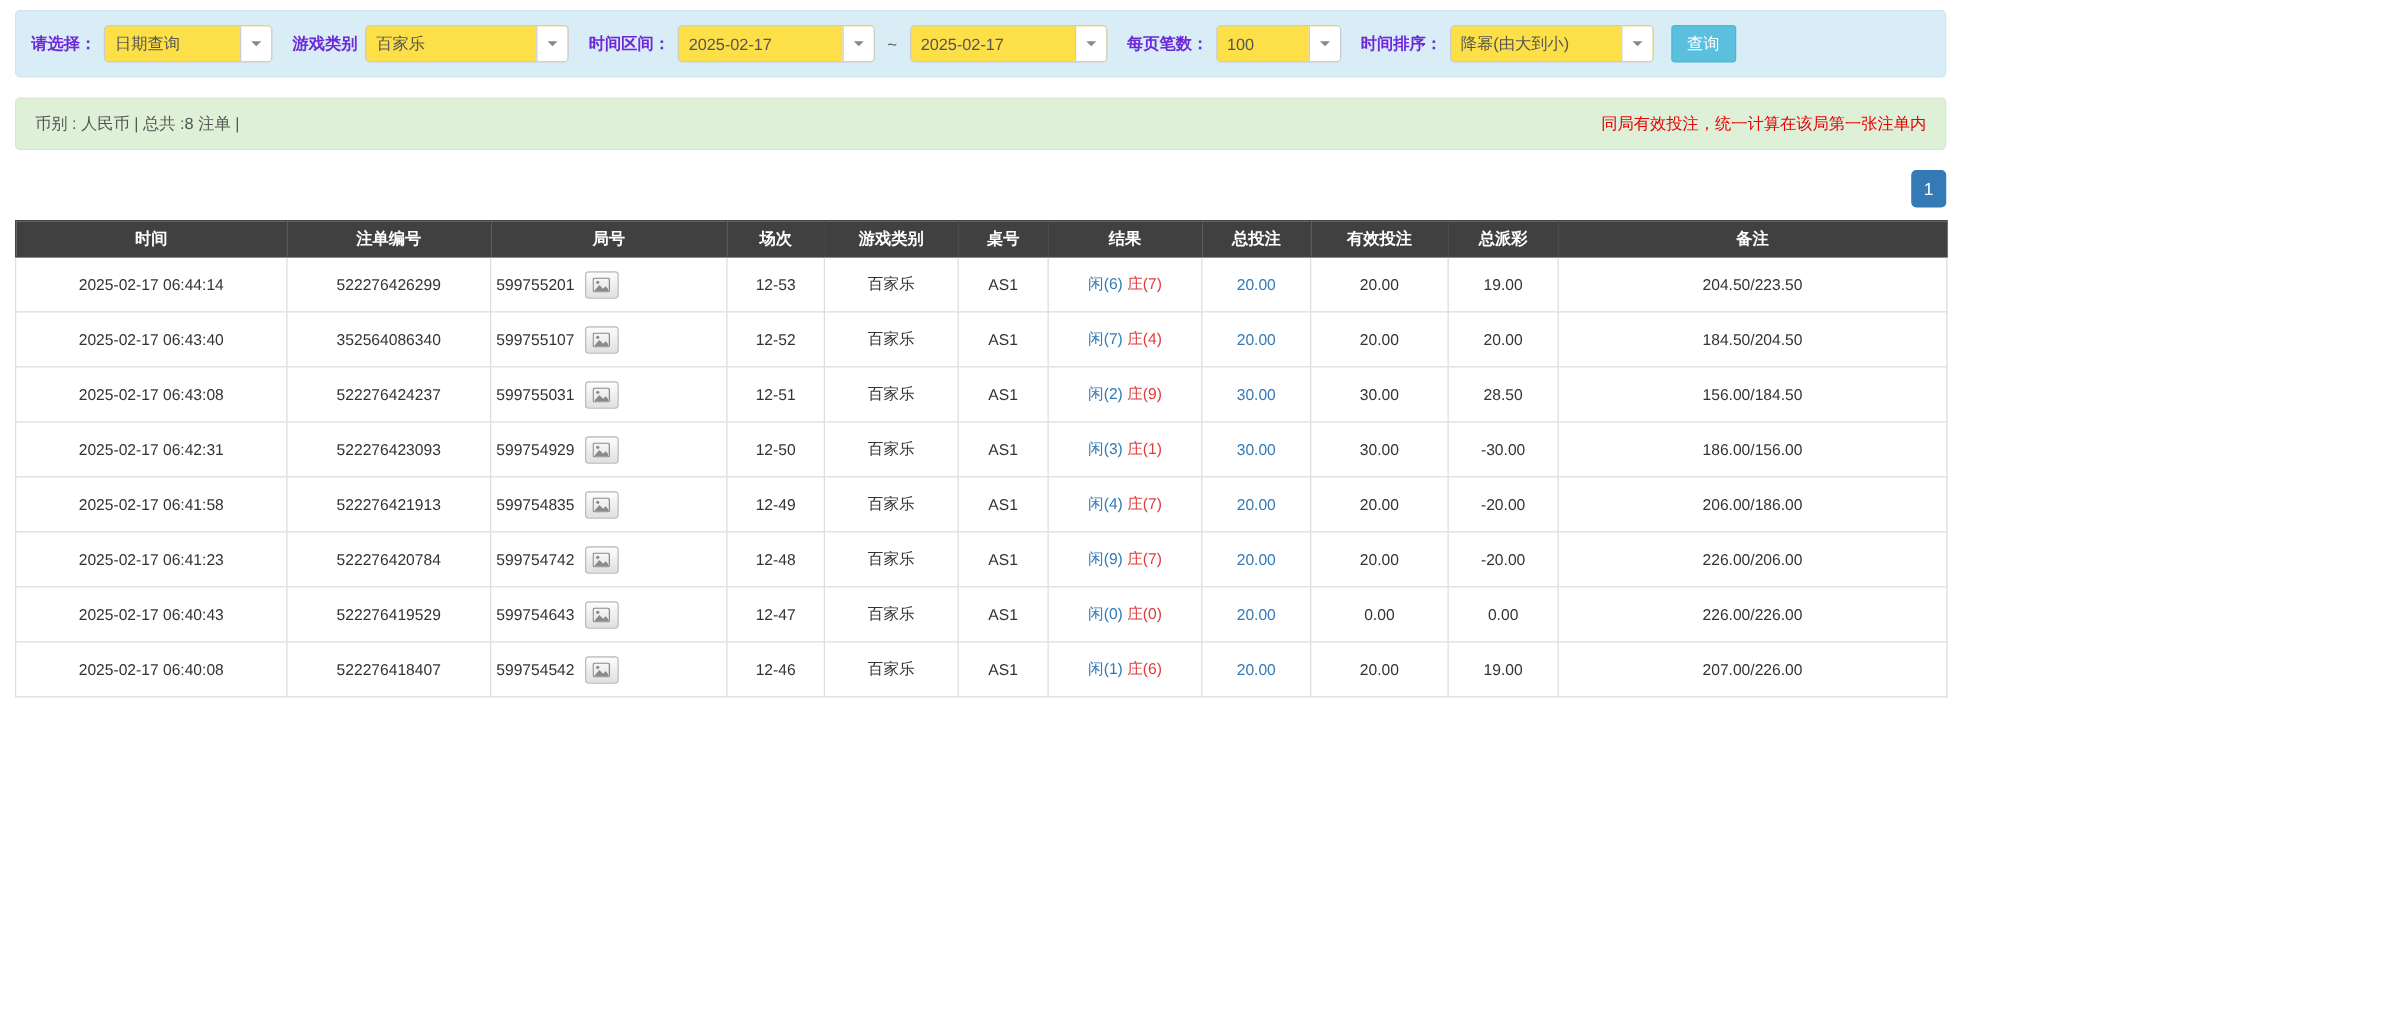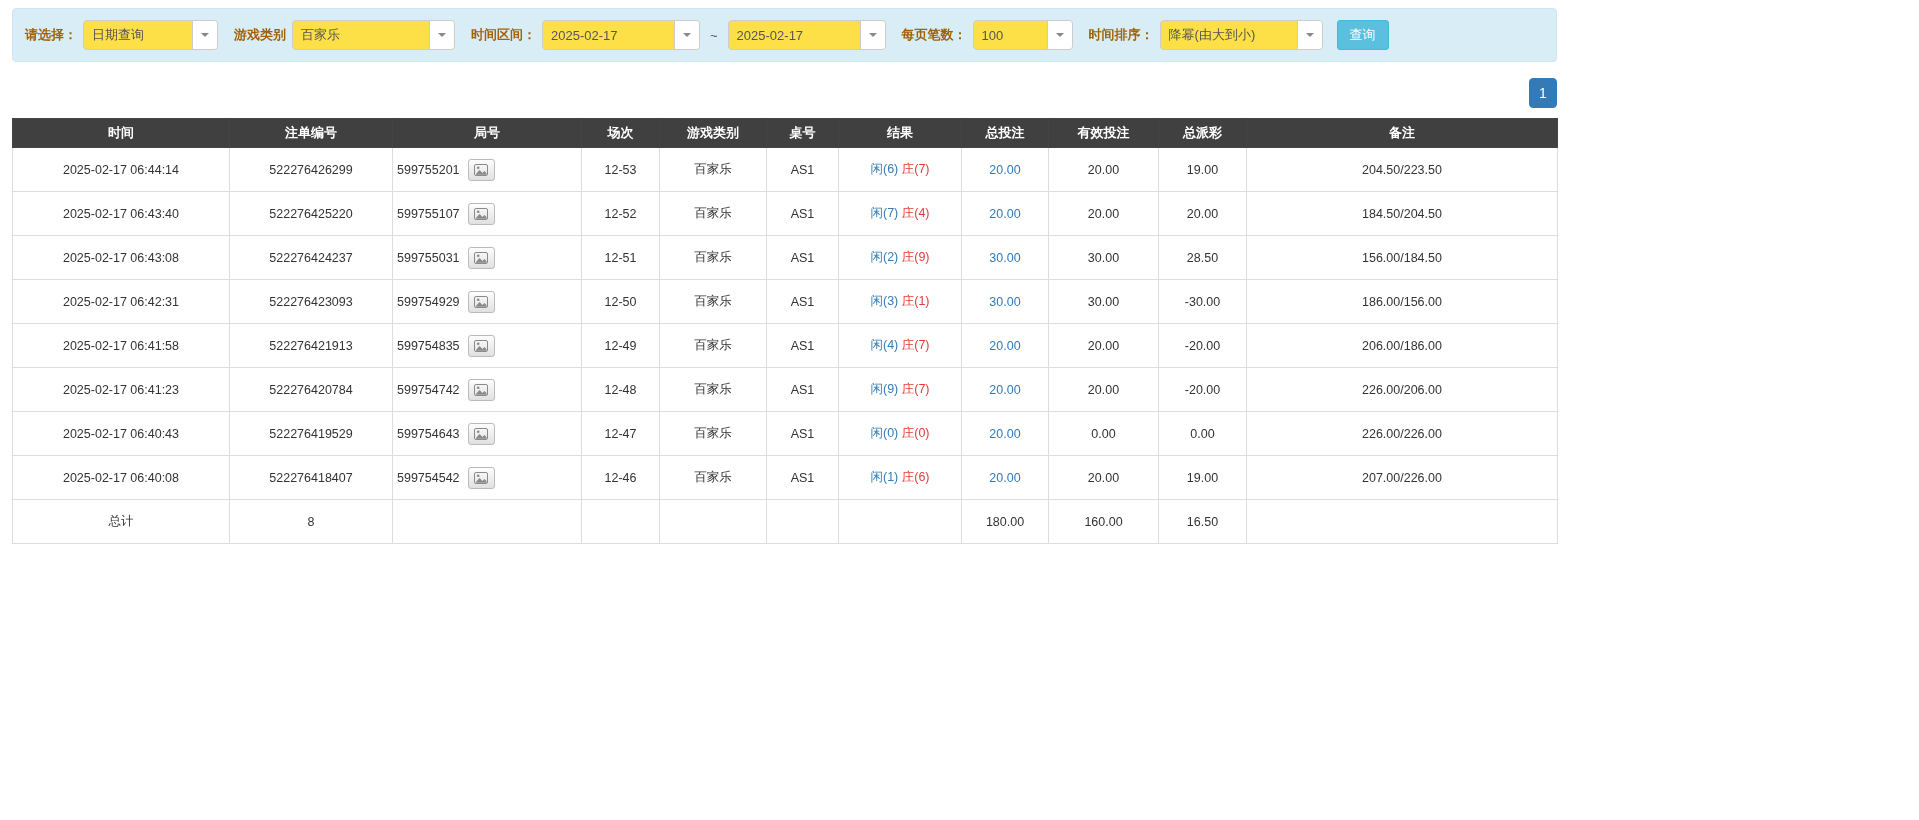--- a/index.html
+++ b/index.html
@@ -25,21 +25,21 @@
     background: #d9edf7;
     border: 1px solid #cfe6f2;
     border-radius: 4px;
     padding: 11px 10px;
     display: flex;
     align-items: center;
     gap: 6px;
     white-space: nowrap;
     width: 1545px;
   }
-  .flabel { color: #a16207; font-weight: bold; margin-left: 10px; }
+  .flabel { color: #6d28d9; font-weight: bold; margin-left: 10px; }
   .flabel:first-child { margin-left: 2px; }
   .dd {
     background: #fde047;
     border: 1px solid #ccc;
     border-radius: 4px;
     height: 30px;
     display: inline-flex;
     align-items: stretch;
     overflow: hidden;
     cursor: pointer;
@@ -205,20 +205,24 @@
     <div class="dd w150">
       <span class="dd-val">降幂(由大到小)</span>
       <span class="dd-caret">
           <i></i>
         </span>
     </div>
 
     <button class="search-btn">查询</button>
   </div>
 
+  <div class="summary-bar">
+    <span class="summary-left">币别 : 人民币 | 总共 :8 注单 |</span>
+    <span class="summary-right">同局有效投注，统一计算在该局第一张注单内</span>
+  </div>
 
   <div class="pagination">
     <button class="page-btn">1</button>
   </div>
 
   <table class="records">
     <colgroup>
       <col style="width:217px">
         <col style="width:163px">
         <col style="width:189px">
@@ -266,21 +270,21 @@
           <td>百家乐</td>
           <td>AS1</td>
           <td><span class="res-player">闲(6)</span> <span class="res-banker">庄(7)</span></td>
           <td><span class="bet-link">20.00</span></td>
           <td>20.00</td>
           <td>19.00</td>
           <td>204.50/223.50</td>
         </tr>
         <tr>
           <td>2025-02-17 06:43:40</td>
-          <td>522276425220</td>
+          <td>352564086340</td>
           <td>
             <div class="round-wrap">
               <span>599755107</span>
               <button class="video-btn">
                 <svg width="14" height="12" viewBox="0 0 14 12" aria-hidden="true">
                   <rect x="0.5" y="0.5" width="13" height="11" rx="1.5" fill="none" stroke="#8a8a8a"></rect>
                   <circle cx="4.2" cy="3.8" r="1.3" fill="#8a8a8a"></circle>
                   <path d="M2 10 L5.5 6 L8.5 9 L10.5 7 L12.5 9.2 V10.8 H2 Z" fill="#8a8a8a"></path>
                 </svg>
               </button>
@@ -434,29 +438,16 @@
           <td>百家乐</td>
           <td>AS1</td>
           <td><span class="res-player">闲(1)</span> <span class="res-banker">庄(6)</span></td>
           <td><span class="bet-link">20.00</span></td>
           <td>20.00</td>
           <td>19.00</td>
           <td>207.00/226.00</td>
         </tr>
       </tbody>
     <tbody>
-      <tr class="foot-row">
-        <td>总计</td>
-        <td>8</td>
-        <td></td>
-        <td></td>
-        <td></td>
-        <td></td>
-        <td></td>
-        <td>180.00</td>
-        <td>160.00</td>
-        <td>16.50</td>
-        <td></td>
-      </tr>
     </tbody>
   </table>
 
 </div>
 
 </body></html>

